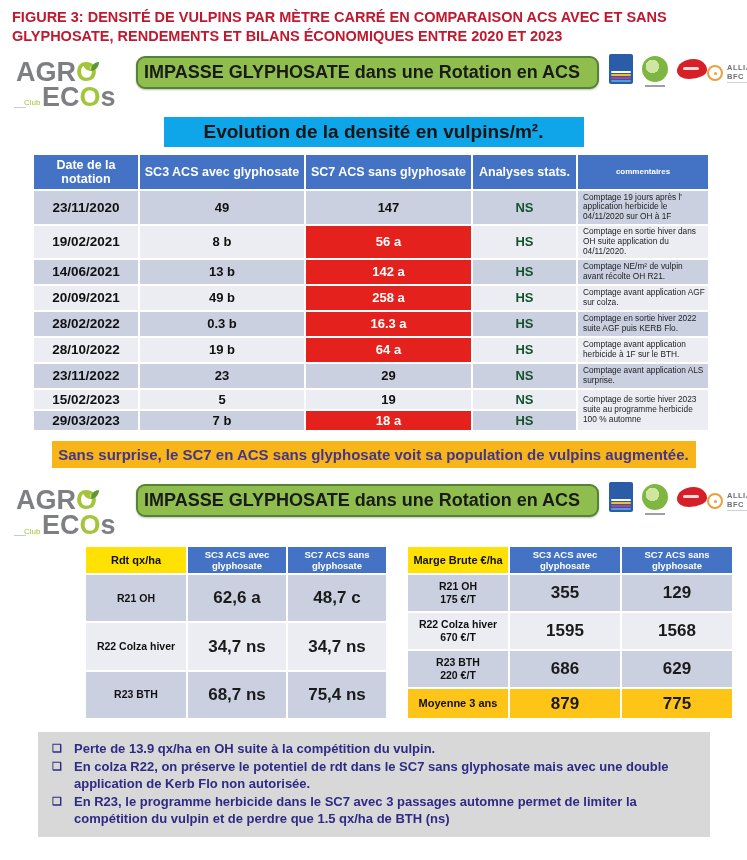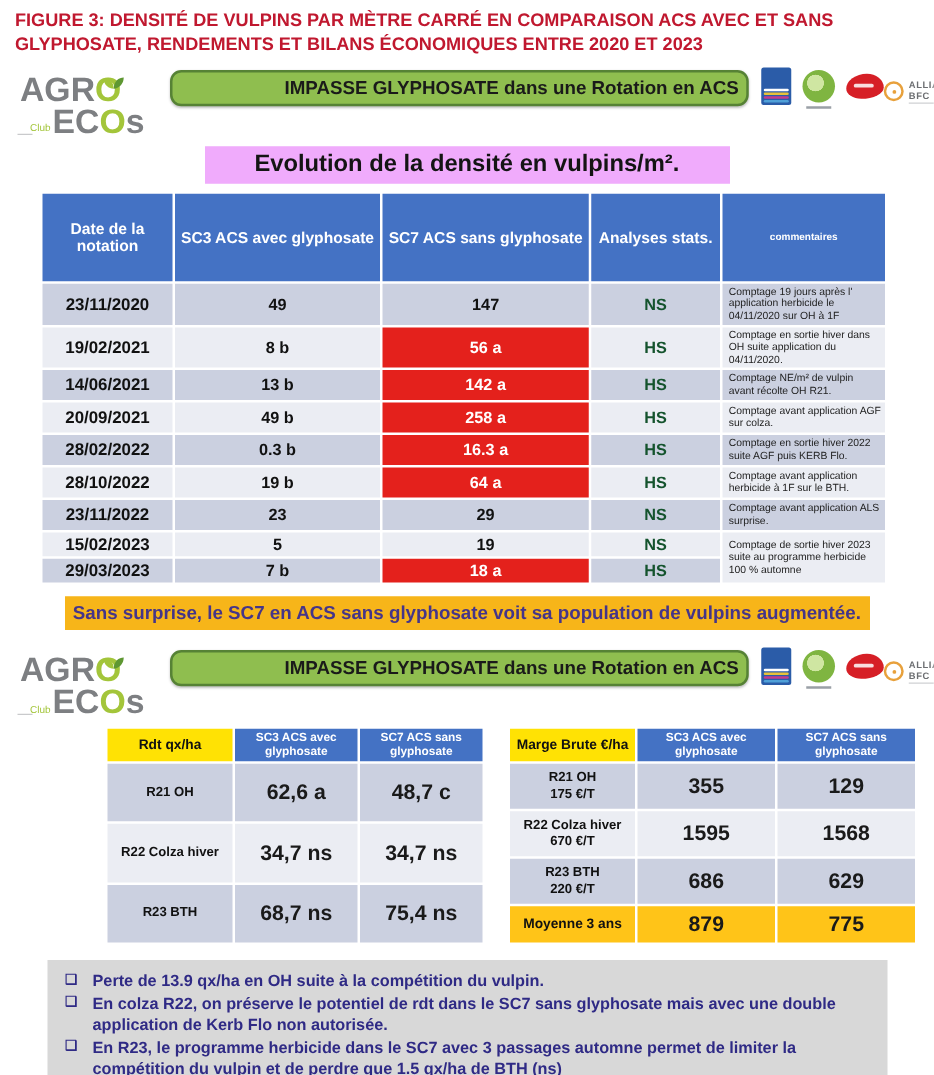--- a/index.html
+++ b/index.html
@@ -11,46 +11,46 @@
 
   
   .section-header { display:flex; align-items:flex-start; padding:0 6px; margin-top:4px; }
   .agro-logo { width:118px; padding-left:10px; padding-top:8px; line-height:0.95; flex:none; position:relative; }
   .agro-line1 { font-size:27px; font-weight:bold; color:#7D7F82; letter-spacing:0; position:relative; }
   .agro-line2 { font-size:27px; font-weight:bold; color:#7D7F82; padding-left:26px; position:relative; }
   .green-letter { color:#A3C53A; }
   .club-word { font-size:8px; color:#A3C53A; font-weight:normal; position:absolute; left:8px; bottom:4px; }
   .club-underline { position:absolute; left:-2px; bottom:3px; width:12px; border-bottom:1px solid #C9CACC; }
   .sprout { position:absolute; top:-9px; left:66px; }
-  .green-banner { flex:1; margin:4px 10px 0 12px; background:#8FBE4F; border:2px solid #568235; border-radius:9px; text-align:right; font-size:15px; font-weight:bold; color:#1a1a1a; padding:4px 6px; box-shadow:0 1px 2px rgba(0,0,0,0.25); }
+  .green-banner { flex:1; margin:4px 10px 0 12px; background:#8FBE4F; border:2px solid #568235; border-radius:9px; text-align:left; font-size:18px; font-weight:bold; color:#1a1a1a; padding:4px 6px; box-shadow:0 1px 2px rgba(0,0,0,0.25); }
   .partner-logos { width:132px; flex:none; display:flex; flex-direction:row; align-items:center; }
   .logo-row { display:flex; align-items:center; gap:9px; margin-top:2px; }
   .logo-blue { width:24px; height:30px; background:#2B5CA8; border-radius:2px; display:flex; flex-direction:column; justify-content:flex-end; padding:2px; gap:1px; }
   .logo-blue i { display:block; height:2px; border-radius:1px; }
   .logo-globe { width:26px; height:26px; border-radius:50%; background:radial-gradient(circle at 40% 40%, #CFE6A2 0 30%, #7FB541 31% 100%); position:relative; }
   .logo-globe:after { content:""; position:absolute; left:3px; right:3px; bottom:-5px; height:2px; background:#9aa0a6; }
   .logo-red { width:30px; height:20px; background:#D61F26; border-radius:55% 45% 60% 40% / 60% 55% 45% 40%; position:relative; }
   .logo-red:after { content:""; position:absolute; left:6px; top:8px; width:16px; height:3px; background:rgba(255,255,255,0.85); border-radius:2px; }
   .alliance { display:flex; align-items:center; gap:4px; margin-top:10px; }
   .alliance-ring { width:16px; height:16px; border:2px solid #E8A13C; border-radius:50%; position:relative; flex:none; }
   .alliance-ring:after { content:""; position:absolute; left:5px; top:5px; width:3px; height:3px; border-radius:50%; background:#E8A13C; }
   .alliance-text { font-size:7.5px; font-weight:bold; color:#6d6f72; letter-spacing:0.5px; border-bottom:1px solid #cfd1d4; padding-bottom:1px; }
 
   
-  .subtitle { background:#f0abfc; color:#141414; font-weight:bold; text-align:center; margin:6px auto; }
+  .subtitle { background:#0ea5e9; color:#141414; font-weight:bold; text-align:center; margin:6px auto; }
   .subtitle-1 { width:420px; font-size:19px; padding:4px 6px; }
   .subtitle-2 { width:545px; font-size:20.5px; padding:5px 6px; }
 
   
   table { border-collapse:separate; border-spacing:2px; }
   .density-table { margin-left:32px; table-layout:fixed; }
   .density-table col.c-date { width:104px; } .density-table col.c-sc3 { width:164px; }
   .density-table col.c-sc7 { width:165px; } .density-table col.c-stat { width:103px; }
   .density-table col.c-com { width:130px; }
-  .density-table th { background:#4472C4; color:#fff; font-weight:bold; font-size:12.5px; padding:21px 2px; height:34px; vertical-align:middle; }
+  .density-table th { background:#4472C4; color:#fff; font-weight:bold; font-size:12.5px; padding:3px 2px; height:34px; vertical-align:middle; }
   .density-table th.small-head { font-size:8px; }
   .density-table td { vertical-align:middle; text-align:center; padding:1px 2px; }
   .density-table tbody tr:nth-child(odd) td { background:#CBD0E0; }
   .density-table tbody tr:nth-child(even) td { background:#EBEDF3; }
   .density-table td.date { font-weight:bold; font-size:13.5px; color:#111; }
   .density-table td.val { font-weight:bold; font-size:13px; color:#111; }
   .density-table td.stat { font-weight:bold; font-size:13px; color:#14532d; }
   .density-table td.comment { font-size:8.3px; text-align:left; line-height:1.2; color:#222; padding-left:5px; padding-right:3px; }
   .density-table td.red { background:#E4211C !important; color:#fff; }
   .density-table tr.tall td { height:33px; }

